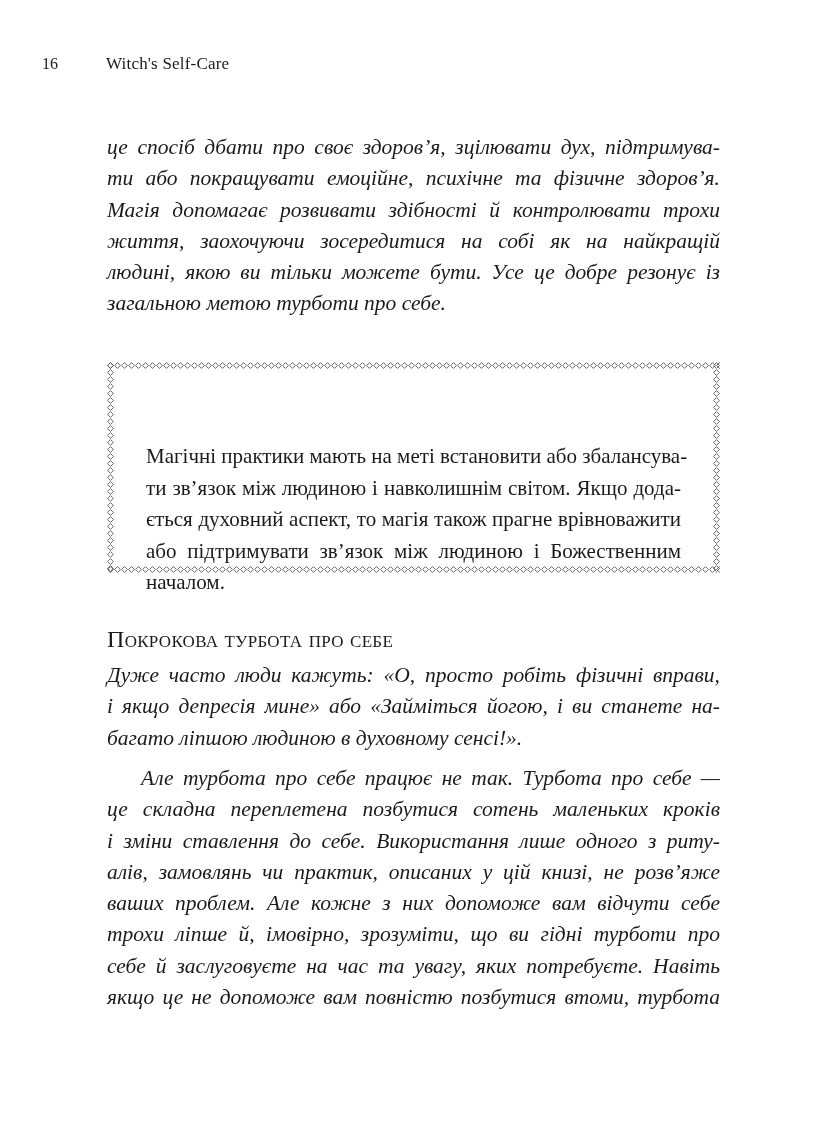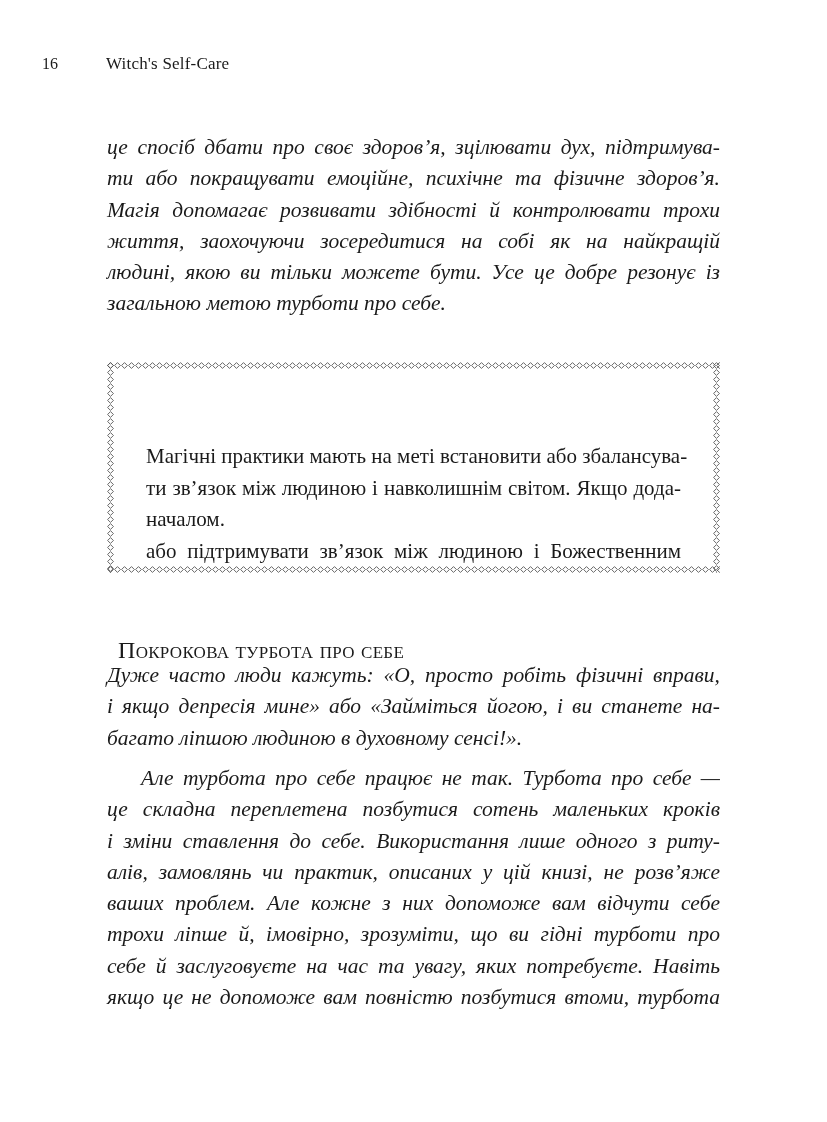--- a/index.html
+++ b/index.html
@@ -96,26 +96,27 @@
     </svg>
   </div>
   <div class="border-chain border-right">
     <svg preserveAspectRatio="none" viewBox="0 0 7 211">
       <rect width="7" height="211" fill="url(#dv)"></rect>
     </svg>
   </div>
   <div class="sidebar-text">
     <span class="line">Магічні практики мають на меті встановити або збалансува-</span>
     <span class="line">ти зв’язок між людиною і навколишнім світом. Якщо дода-</span>
+    <span class="line">ється духовний аспект, то магія також прагне врівноважити</span>
+    <span class="line">або підтримувати зв’язок між людиною і Божественним</span>
     <span class="line last">началом.</span>
-    <span class="line">або підтримувати зв’язок між людиною і Божественним</span>
   </div>
 </aside>
 
-<h2 class="section-heading" style="margin:11px;font-weight:normal;">Покрокова турбота про себе</h2>
+<h2 class="section-heading" style="margin:0;font-weight:normal;">Покрокова турбота про себе</h2>
 
 <div id="para2" class="body-block">
   <span class="line">Дуже часто люди кажуть: «О, просто робіть фізичні вправи,</span>
   <span class="line">і якщо депресія мине» або «Займіться йогою, і ви станете на-</span>
   <span class="line last">багато ліпшою людиною в духовному сенсі!».</span>
 </div>
 
 <div id="para3" class="body-block">
   <span class="line indent">Але турбота про себе працює не так. Турбота про себе —</span>
   <span class="line">це складна переплетена позбутися сотень маленьких кроків</span>

